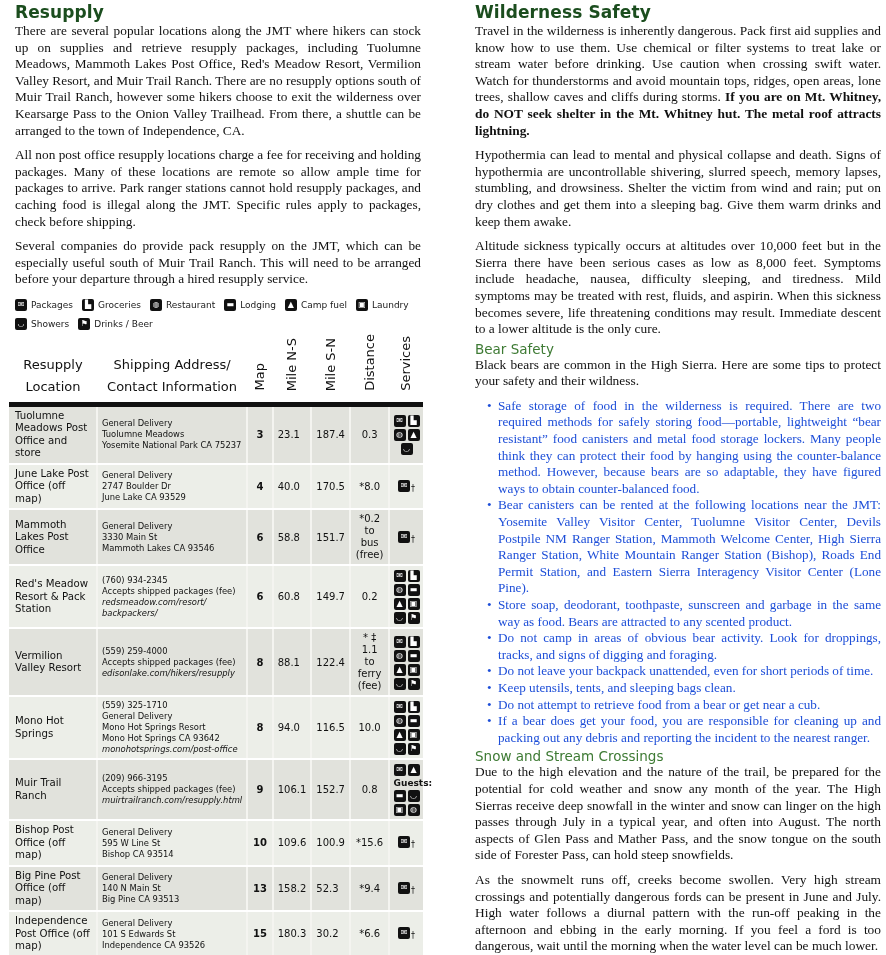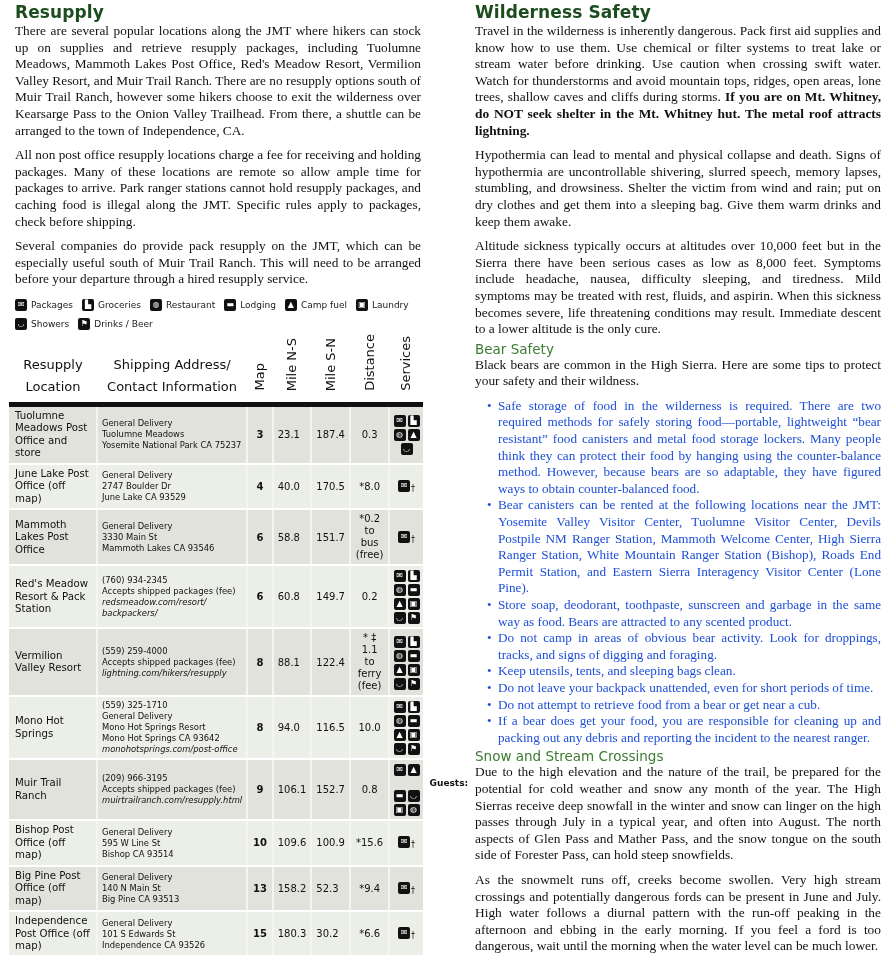--- a/index.html
+++ b/index.html
@@ -56,21 +56,21 @@
   table.resupply tbody tr:nth-child(odd) td { background: #e1e2dc; }
   table.resupply tbody tr:nth-child(even) td { background: #eceee8; }
   td.loc { width: 95px; font-size: 10.2px !important; line-height: 12.5px !important; padding-left: 6px !important; }
   td.addr { width: 137px; font-size: 8.4px !important; line-height: 11px !important; }
   td.addr i { font-style: italic; }
   td.map { width: 28px; text-align: center; font-weight: bold; font-size: 10px !important; }
   td.num { text-align: left; width: 38px; font-size: 10px !important; }
   td.dist { text-align: center; width: 42px; font-size: 10px !important; line-height: 12px !important; }
   td.svc { width: 38px; text-align: center; padding: 3px 2px !important; }
   .svc-grid { display: inline-grid; grid-template-columns: 12px 12px; gap: 2px; justify-content: center; }
-  .svc-grid .full { grid-column: span 2; font-size: 9px; font-weight: bold; line-height: 10px; margin-left: 36px; }
+  .svc-grid .full { grid-column: span 2; font-size: 9px; font-weight: bold; line-height: 10px; }
   .svc-grid .center { grid-column: span 2; justify-self: center; }
   .dagger { font-size: 8px; vertical-align: -3px; margin-left: 1px; }
 </style>
 </head>
 <body>
 
 <div id="left">
   <h1 class="section-title">Resupply</h1>
   <p class="body">There are several popular locations along the JMT where hikers can stock up on supplies and retrieve resupply packages, including Tuolumne Meadows, Mammoth Lakes Post Office, Red's Meadow Resort, Vermilion Valley Resort, and Muir Trail Ranch. There are no resupply options south of Muir Trail Ranch, however some hikers choose to exit the wilderness over Kearsarge Pass to the Onion Valley Trailhead. From there, a shuttle can be arranged to the town of Independence, CA.</p>
   <p class="body">All non post office resupply locations charge a fee for receiving and holding packages. Many of these locations are remote so allow ample time for packages to arrive. Park ranger stations cannot hold resupply packages, and caching food is illegal along the JMT. Specific rules apply to packages, check before shipping.</p>
@@ -203,21 +203,21 @@
               <span class="ic">▣</span>
               <span class="ic">◡</span>
               <span class="ic">⚑</span>
             </div></td>
         </tr>
         <tr>
           <td class="loc">Vermilion Valley Resort</td>
           <td class="addr">
             <div>(559) 259-4000</div>
             <div>Accepts shipped packages (fee)</div>
-            <i style="display: block;">lightning.com/hikers/resupply</i>
+            <i style="display: block;">edisonlake.com/hikers/resupply</i>
           </td>
           <td class="map">8</td>
           <td class="num">88.1</td>
           <td class="num">122.4</td>
           <td class="dist">
             <div>* ‡ 1.1</div>
             <div>to</div>
             <div>ferry</div>
             <div>(fee)</div>
           </td>
@@ -337,22 +337,22 @@
   <p class="body">Hypothermia can lead to mental and physical collapse and death. Signs of hypothermia are uncontrollable shivering, slurred speech, memory lapses, stumbling, and drowsiness. Shelter the victim from wind and rain; put on dry clothes and get them into a sleeping bag. Give them warm drinks and keep them awake.</p>
   <p class="body" style="margin-bottom:3px">Altitude sickness typically occurs at altitudes over 10,000 feet but in the Sierra there have been serious cases as low as 8,000 feet. Symptoms include headache, nausea, difficulty sleeping, and tiredness. Mild symptoms may be treated with rest, fluids, and aspirin. When this sickness becomes severe, life threatening conditions may result. Immediate descent to a lower altitude is the only cure.</p>
 
   <h2 class="sub-title">Bear Safety</h2>
   <p class="body">Black bears are common in the High Sierra. Here are some tips to protect your safety and their wildness.</p>
   <ul class="bullets">
     <li>Safe storage of food in the wilderness is required. There are two required methods for safely storing food—portable, lightweight “bear resistant” food canisters and metal food storage lockers. Many people think they can protect their food by hanging using the counter-balance method. However, because bears are so adaptable, they have figured ways to obtain counter-balanced food.</li>
     <li>Bear canisters can be rented at the following locations near the JMT: Yosemite Valley Visitor Center, Tuolumne Visitor Center, Devils Postpile NM Ranger Station, Mammoth Welcome Center, High Sierra Ranger Station, White Mountain Ranger Station (Bishop), Roads End Permit Station, and Eastern Sierra Interagency Visitor Center (Lone Pine).</li>
     <li>Store soap, deodorant, toothpaste, sunscreen and garbage in the same way as food. Bears are attracted to any scented product.</li>
     <li>Do not camp in areas of obvious bear activity. Look for droppings, tracks, and signs of digging and foraging.</li>
+    <li>Do not leave your backpack unattended, even for short periods of time.</li>
     <li>Keep utensils, tents, and sleeping bags clean.</li>
-    <li>Do not leave your backpack unattended, even for short periods of time.</li>
     <li>Do not attempt to retrieve food from a bear or get near a cub.</li>
     <li>If a bear does get your food, you are responsible for cleaning up and packing out any debris and reporting the incident to the nearest ranger.</li>
   </ul>
 
   <h2 class="sub-title">Snow and Stream Crossings</h2>
   <p class="body">Due to the high elevation and the nature of the trail, be prepared for the potential for cold weather and snow any month of the year. The High Sierras receive deep snowfall in the winter and snow can linger on the high passes through July in a typical year, and often into August. The north aspects of Glen Pass and Mather Pass, and the snow tongue on the south side of Forester Pass, can hold steep snowfields.</p>
   <p class="body">As the snowmelt runs off, creeks become swollen. Very high stream crossings and potentially dangerous fords can be present in June and July. High water follows a diurnal pattern with the run-off peaking in the afternoon and ebbing in the early morning. If you feel a ford is too dangerous, wait until the morning when the water level can be much lower.</p>
 </div>
 
 </body></html>

